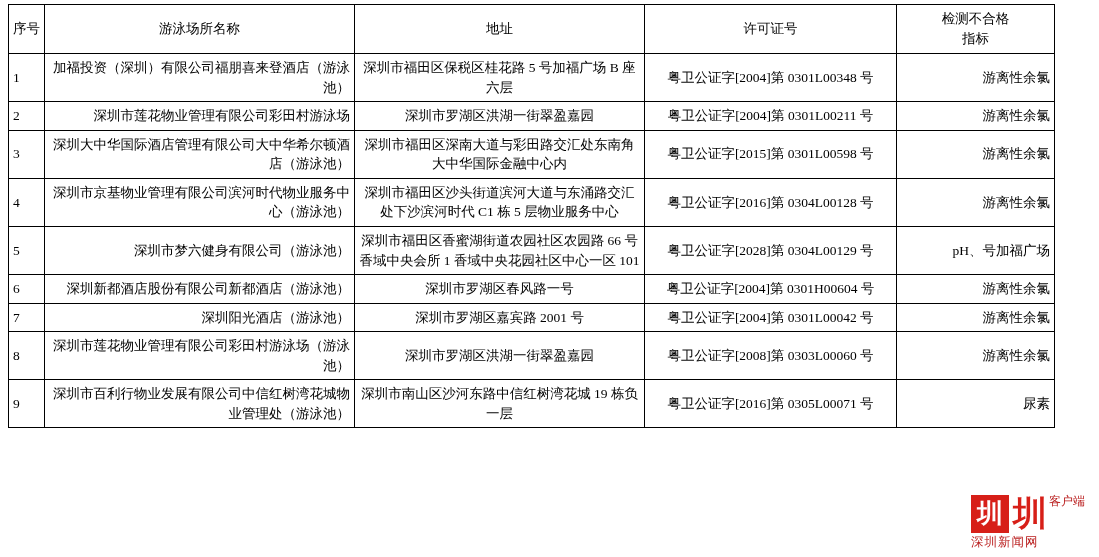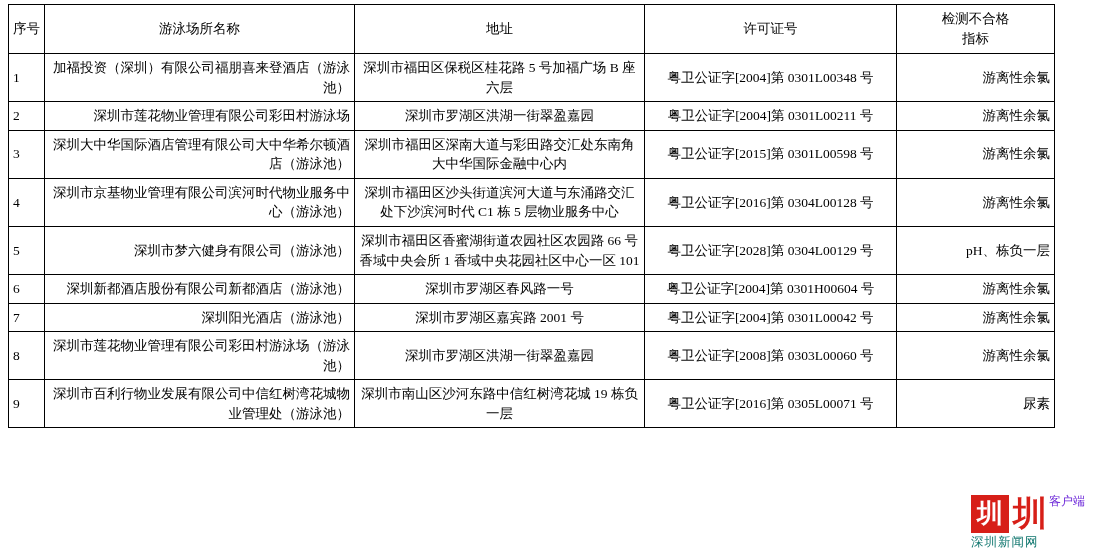--- a/index.html
+++ b/index.html
@@ -99,31 +99,31 @@
   .logo-word {
     font-size: 34px;
     font-weight: bold;
     color: #d71f18;
     margin-left: 4px;
     font-family: "Liberation Serif", serif;
     letter-spacing: -1px;
   }
   .logo-sub {
     font-size: 12px;
-    color: #6d28d9;
+    color: #b91c1c;
     margin-left: 3px;
     align-self: flex-start;
     margin-top: 2px;
   }
   .logo-bottom {
     position: absolute;
     left: 0;
     bottom: 0;
     font-size: 12.5px;
-    color: #0f766e;
+    color: #b91c1c;
     letter-spacing: 1px;
   }
 </style>
 </head>
 <body>
 
 <div class="sheet">
   <table class="data-table">
     <colgroup>
       <col class="c0">
@@ -171,21 +171,21 @@
         <td class="cell-name">深圳市京基物业管理有限公司滨河时代物业服务中心（游泳池）</td>
         <td class="cell-addr">深圳市福田区沙头街道滨河大道与东涌路交汇处下沙滨河时代 C1 栋 5 层物业服务中心</td>
         <td class="cell-license">粤卫公证字[2016]第 0304L00128 号</td>
         <td class="cell-metric">游离性余氯</td>
       </tr>
       <tr>
         <td class="cell-index">5</td>
         <td class="cell-name">深圳市梦六健身有限公司（游泳池）</td>
         <td class="cell-addr">深圳市福田区香蜜湖街道农园社区农园路 66 号香域中央会所 1 香域中央花园社区中心一区 101</td>
         <td class="cell-license">粤卫公证字[2028]第 0304L00129 号</td>
-        <td class="cell-metric">pH、栋负一层</td>
+        <td class="cell-metric">pH、号加福广场</td>
       </tr>
       <tr>
         <td class="cell-index">6</td>
         <td class="cell-name">深圳新都酒店股份有限公司新都酒店（游泳池）</td>
         <td class="cell-addr">深圳市罗湖区春风路一号</td>
         <td class="cell-license">粤卫公证字[2004]第 0301H00604 号</td>
         <td class="cell-metric">游离性余氯</td>
       </tr>
       <tr>
         <td class="cell-index">7</td>

